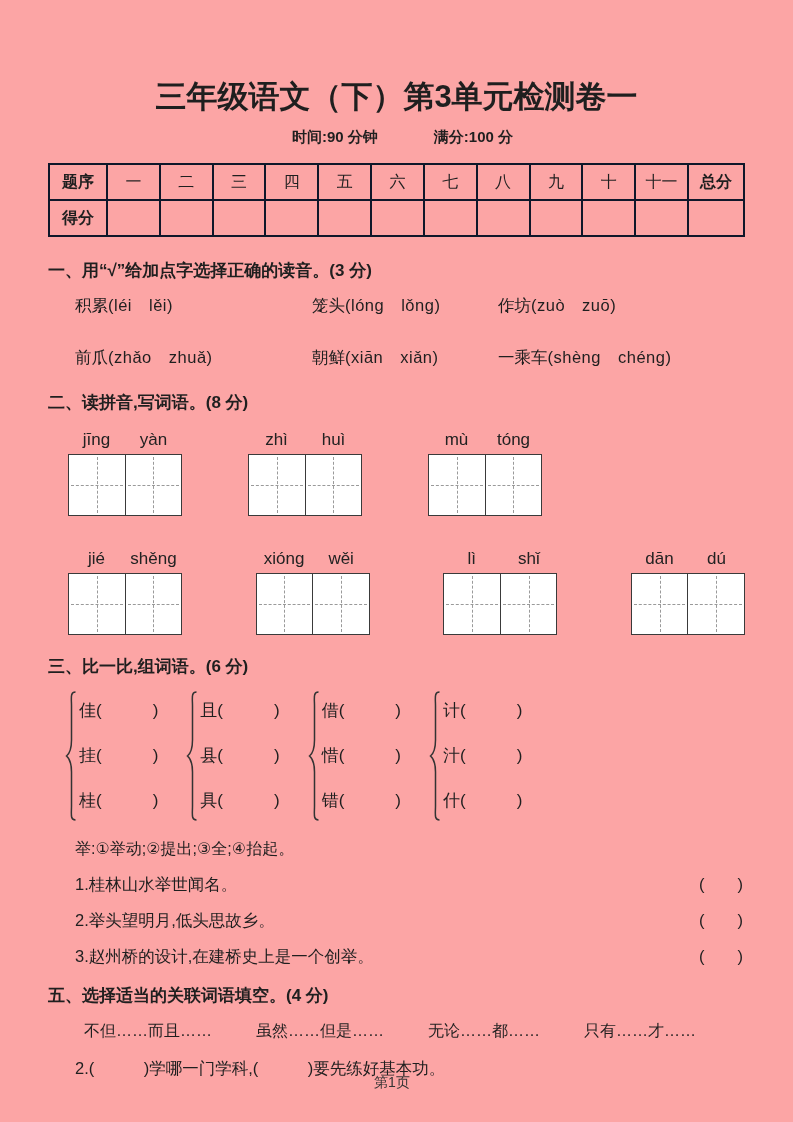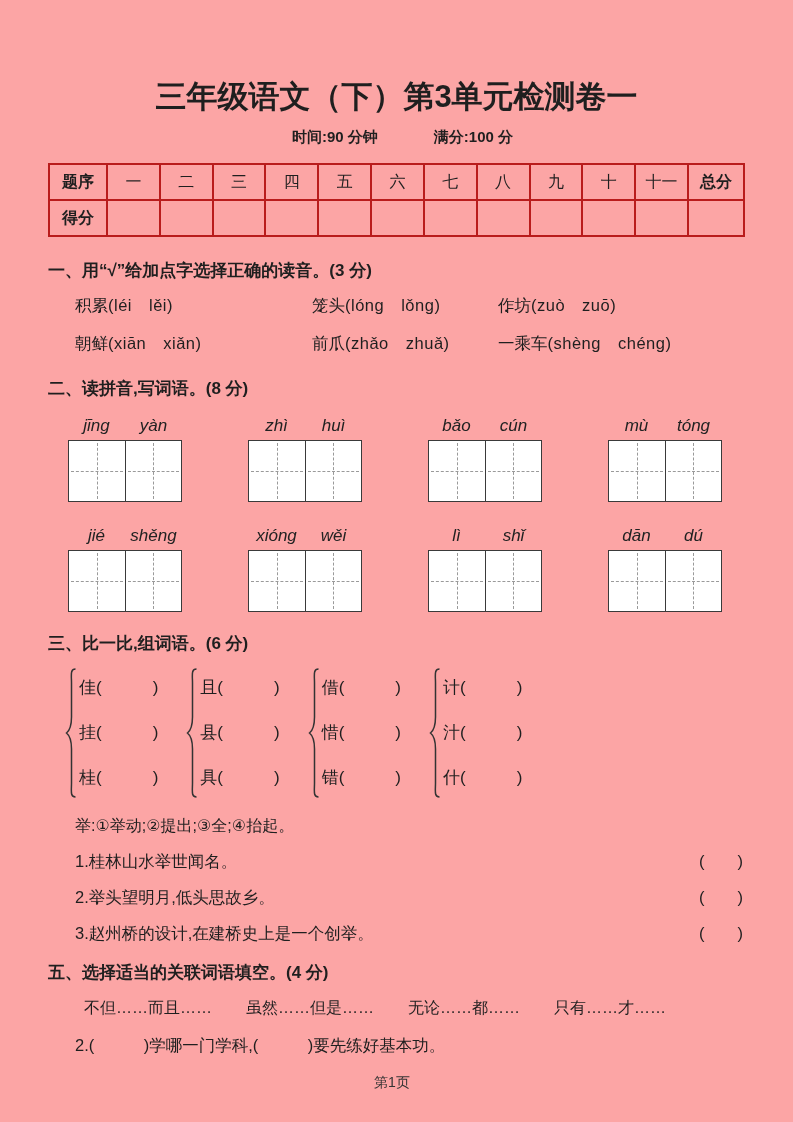--- a/index.html
+++ b/index.html
@@ -12,51 +12,51 @@
   .content { padding:0 48px; }
 
   
   .title { margin-top:76px; text-align:center; font-size:31px; font-weight:700; }
   .subtitle { margin-top:10px; text-align:center; font-size:15px; font-weight:700; }
   .subtitle span { margin:16px 22px;padding-left:12px; }
 
   
   table.score { border-collapse:collapse; table-layout:fixed; width:697px; margin:16px auto 0; }
   table.score td {
-    border:2px solid #b91c1c; height:36px; text-align:center;
+    border:2px solid #0f172a; height:36px; text-align:center;
     font-size:16px; vertical-align:middle;
   }
   td.rowhead { font-weight:700; width:58px; }
   td.lastcol { width:56px; font-weight:700; }
 
   
   .sec-head { font-size:17px; font-weight:700; margin-left:0; }
   .indent { padding-left:27px; }
 
   
   .dot { position:relative; display:inline-block; }
   .dot::after {
     content:"•"; position:absolute; left:50%; transform:translateX(-50%);
     bottom:-0.62em; font-size:0.55em; color:#1f1f1f;
   }
 
   
   .s1 { margin-top:22px; }
   .s1-grid {
     display:grid; grid-template-columns:237px 186px 1fr;
-    padding-left:27px; margin-top:12px; row-gap:15px; font-size:16.5px; line-height:23px;
+    padding-left:27px; margin-top:12px; row-gap:29px; font-size:16.5px; line-height:23px;
   }
   .choices { letter-spacing:0.5px; }
 
   
   .s2 { margin-top:22px; }
   .wrow { display:flex; gap:66px; padding-left:20px; margin-top:16px; }
-  .wrow2 { margin-top:24px; }
+  .wrow2 { margin-top:33px;justify-content:space-between; }
   .wunit { width:114px; }
-  .pinyin-row { display:flex; font-size:17px; margin-bottom:4px; color:#222;font-style:italic; }
+  .pinyin-row { display:flex; font-size:17px; margin-bottom:4px; color:#222; }
   .pinyin-row span { flex:1; text-align:center; }
   .wbox { display:flex; width:114px; height:62px; border:1.8px solid #3a3a3a; background:#fff; }
   .wcell { flex:1; position:relative; }
   .wcell + .wcell { border-left:1.8px solid #3a3a3a; }
   .wcell::before {
     content:""; position:absolute; left:50%; top:2px; bottom:2px;
     border-left:1px dashed #9a9a9a;
   }
   .wcell::after {
     content:""; position:absolute; top:50%; left:2px; right:2px;
@@ -75,21 +75,21 @@
   .s4 { margin-top:16px; }
   .gloss { margin-top:13px; font-size:16px; }
   .s4-item {
     display:flex; justify-content:space-between; align-items:baseline;
     margin-top:13px; font-size:16.5px; line-height:23px; padding-right:2px;
   }
   .bracket { white-space:pre; }
 
   
   .s5 { margin-top:16px; }
-  .opts { display:flex; gap:34px; padding-left:36px; margin-top:14px; font-size:16px; white-space:pre; }
+  .opts { display:flex; gap:44px; padding-left:36px; margin-top:14px; font-size:16px; white-space:pre; }
   .s5-item { margin-top:15px; font-size:16.5px; line-height:23px; white-space:pre-wrap; }
 
   
   .footer {
     position:absolute; bottom:30px; left:0; right:9px;
     text-align:center; font-size:14px; color:#333;
   }
 </style>
 </head>
 <body>
@@ -134,22 +134,22 @@
       </tr>
     </tbody>
       </table>
 
     <div class="s1">
       <div class="sec-head">一、用“√”给加点字选择正确的读音。(3 分)</div>
       <div class="s1-grid">
         <div><span>积</span><span class="dot">累</span><span></span><span class="choices">(léi　lěi)</span></div>
         <div><span></span><span class="dot">笼</span><span>头</span><span class="choices">(lóng　lǒng)</span></div>
         <div><span></span><span class="dot">作</span><span>坊</span><span class="choices">(zuò　zuō)</span></div>
+        <div><span>前</span><span class="dot">爪</span><span></span><span class="choices">(zhǎo　zhuǎ)</span></div>
         <div><span>朝</span><span class="dot">鲜</span><span></span><span class="choices">(xiān　xiǎn)</span></div>
-        <div><span>前</span><span class="dot">爪</span><span></span><span class="choices">(zhǎo　zhuǎ)</span></div>
         <div><span>一</span><span class="dot">乘</span><span>车</span><span class="choices">(shèng　chéng)</span></div>
       </div>
     </div>
 
     <div class="s2">
       <div class="sec-head">二、读拼音,写词语。(8 分)</div>
       <div class="wrow">
         <div class="wunit">
           <div class="pinyin-row">
               <span>jīng</span>
@@ -157,30 +157,20 @@
             </div>
           <div class="wbox">
               <div class="wcell"></div>
               <div class="wcell"></div>
             </div>
         </div>
         <div class="wunit">
           <div class="pinyin-row">
               <span>zhì</span>
               <span>huì</span>
-            </div>
-          <div class="wbox">
-              <div class="wcell"></div>
-              <div class="wcell"></div>
-            </div>
-        </div>
-        <div class="wunit">
-          <div class="pinyin-row">
-              <span>bǎo</span>
-              <span>cún</span>
             </div>
           <div class="wbox">
               <div class="wcell"></div>
               <div class="wcell"></div>
             </div>
         </div>
         <div class="wunit">
           <div class="pinyin-row">
               <span>mù</span>
               <span>tóng</span>

